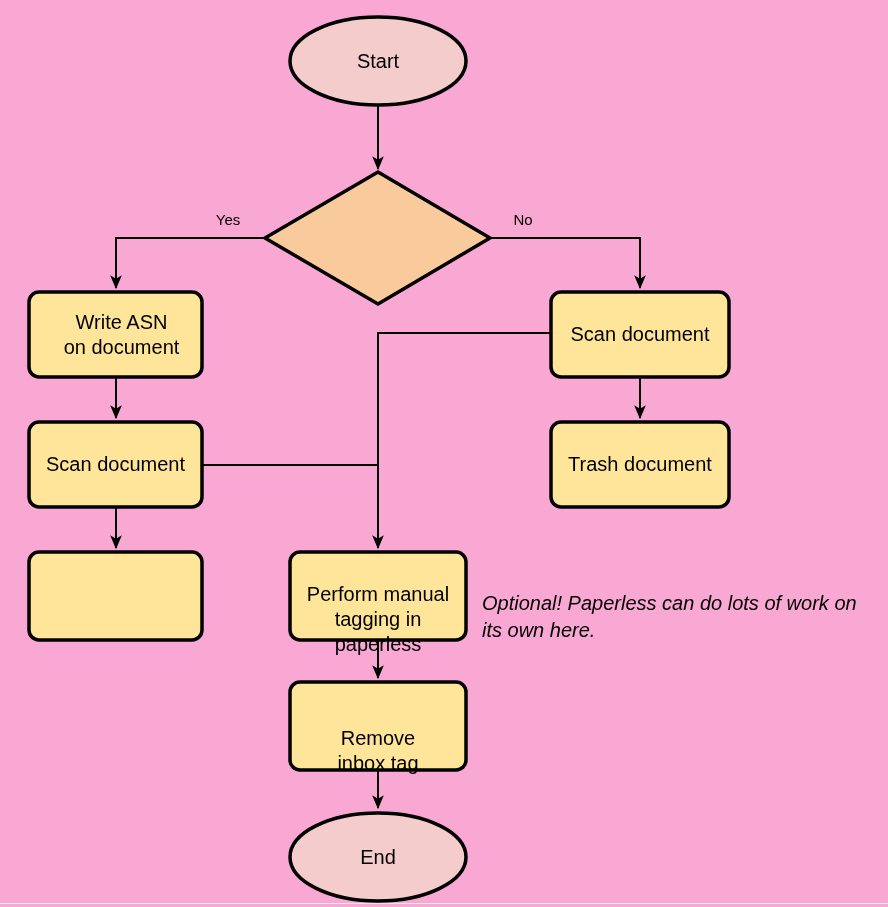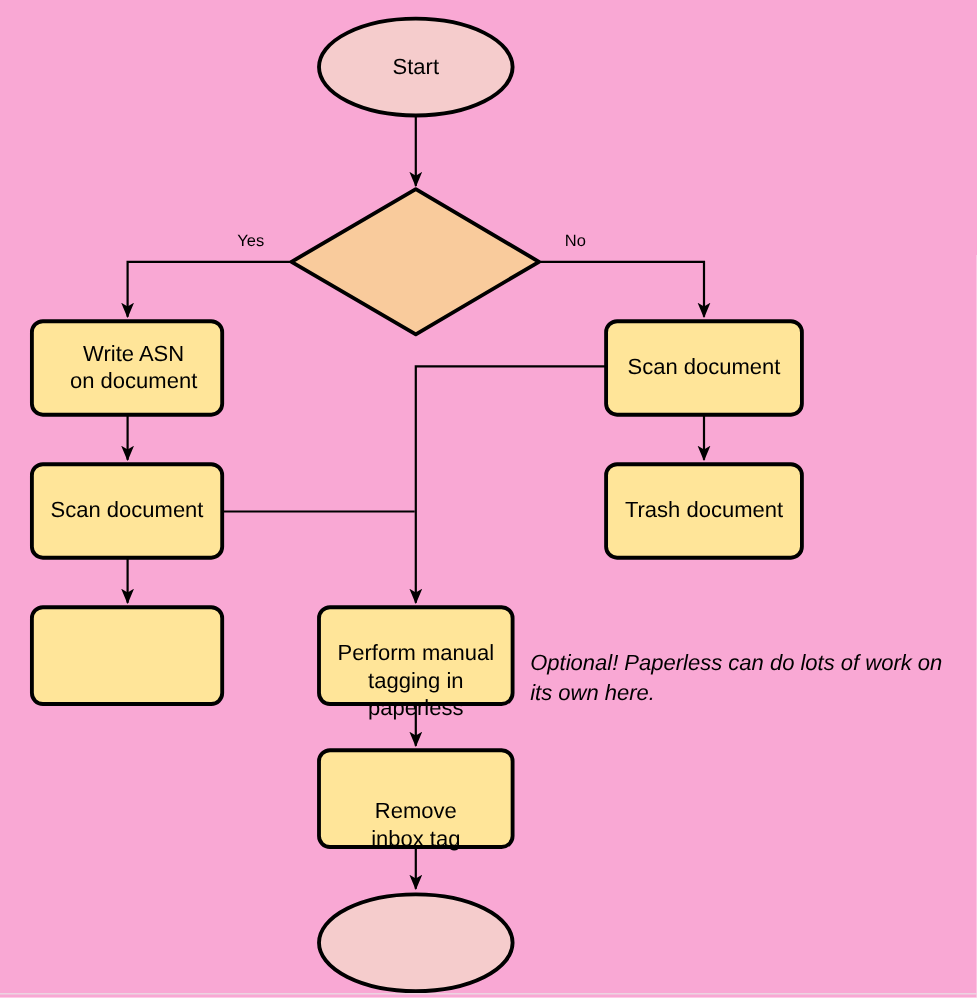--- a/index.html
+++ b/index.html
@@ -109,20 +109,21 @@
   <div class="lbl" style="left:19px; top:292px; width:173px; height:85px;padding-left:16px;">Write ASN
 on document</div>
   <div class="lbl" style="left:29px; top:422px; width:173px; height:85px;">Scan document</div>
   <div class="lbl" style="left:551px; top:292px; width:178px; height:85px;">Scan document</div>
   <div class="lbl" style="left:551px; top:422px; width:178px; height:85px;">Trash document</div>
   <div class="lbl" style="left:290px; top:552px; width:176px; height:88px;margin-top:23px;">Perform manual
 tagging in
 paperless</div>
   <div class="lbl" style="left:290px; top:682px; width:176px; height:88px;margin-top:25px;">Remove
 inbox tag</div>
+  <div class="lbl" style="left:289px; top:813px; width:178px; height:88px;">End</div>
 
   <div class="edge-lbl" style="left:198px; top:208px; width:60px;">Yes</div>
   <div class="edge-lbl" style="left:493px; top:208px; width:60px;">No</div>
 
   <div class="note" style="left:482px; top:590px; width:406px;">Optional! Paperless can do lots of work on
 its own here.</div>
 
   <div class="bottom-divider"></div>
 </div>
 

